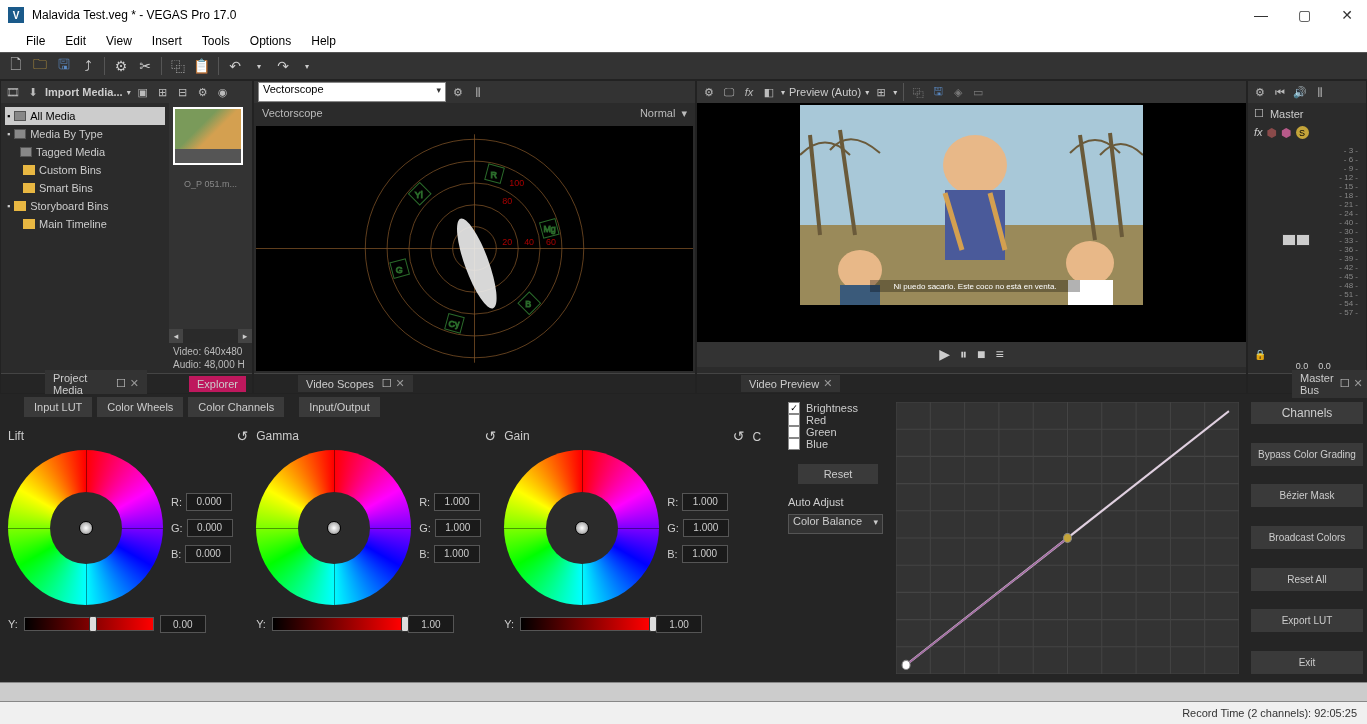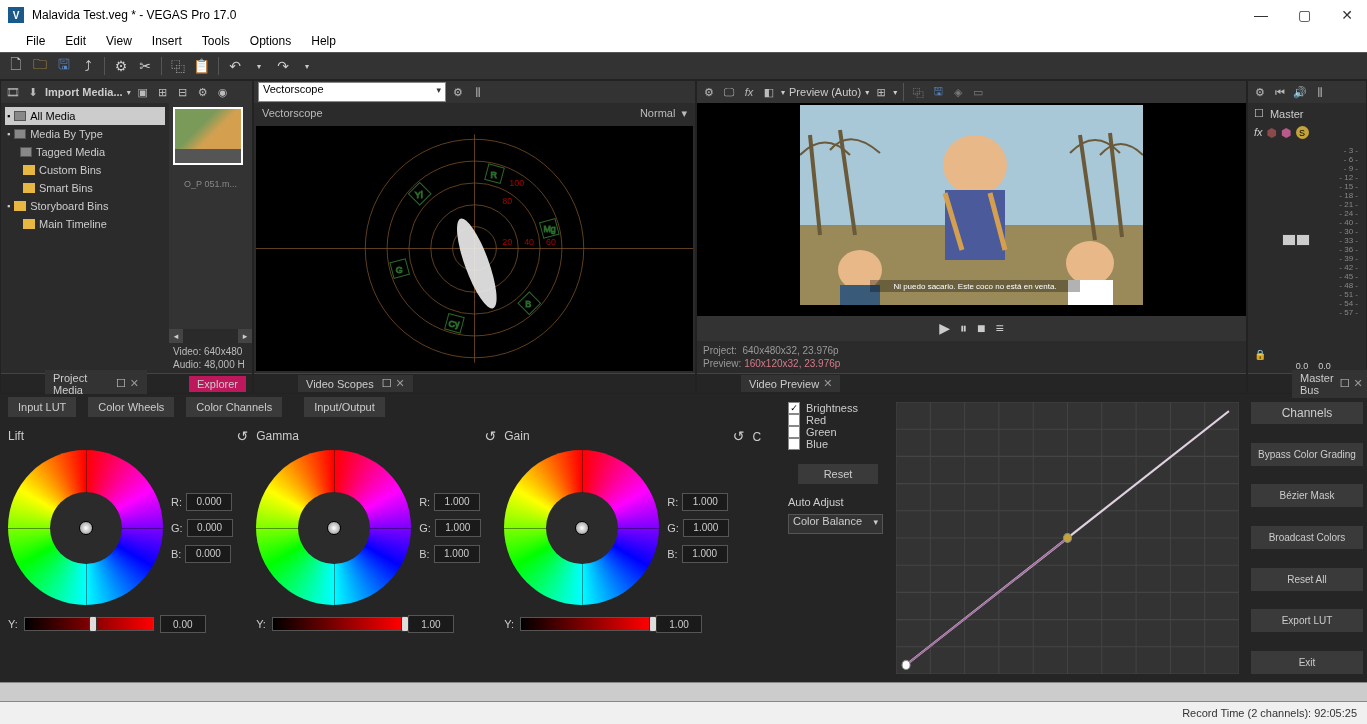--- a/index.html
+++ b/index.html
@@ -43,21 +43,21 @@
 .transport span { color:#ccc; font-size:14px; cursor:pointer; }
 .preview-info { display:flex; font-size:10px; padding:3px 6px; color:#999; line-height:13px; }
 .preview-info .col { flex:1; }
 .preview-info .lbl { color:#999; }
 .preview-info .val-pink { color:#d47a8a; }
 .mixer-panel { width:120px; min-width:120px; }
 .meter-scale { font-size:8px; color:#888; line-height:9px; text-align:right; padding-right:4px; }
 .meter-readout { font-size:9px; color:#ccc; display:flex; gap:10px; justify-content:center; }
 .color-grading { height:288px; background:#252525; display:flex; }
 .cg-left { width:780px; display:flex; flex-direction:column; }
-.cg-tabs { height:26px; background:#252525; display:flex; align-items:center; padding:4px 8px; gap:12px; font-size:11px; }
+.cg-tabs { height:26px; background:#252525; display:flex; align-items:center; padding:4px 24px; gap:5px; font-size:11px; }
 .cg-tab { background:#3a3a3a; padding:4px 10px; cursor:pointer; }
 .wheels-row { flex:1; display:flex; padding:8px; gap:8px; overflow:hidden; }
 .wheel-group { width:245px; display:flex; flex-direction:column; }
 .wheel-header { display:flex; justify-content:space-between; align-items:center; font-size:12px; color:#ccc; padding-bottom:6px; }
 .wheel-header .reset-icon { cursor:pointer; font-size:14px; }
 .wheel-body { display:flex; gap:8px; }
 .color-wheel { width:155px; height:155px; position:relative; }
 .cw-bg { width:155px; height:155px; border-radius:50%; background:conic-gradient(red,magenta,blue,cyan,lime,yellow,red); }
 .cw-inner { position:absolute; top:50%; left:50%; width:72px; height:72px; transform:translate(-50%,-50%); border-radius:50%; background:#2b2b2b; }
 .cw-cross-h { position:absolute; top:50%; left:0; right:0; height:1px; background:rgba(0,0,0,0.4); }
@@ -307,24 +307,20 @@
         </svg>
       </div>
     </div>
     <div class="transport">
       <span>▶</span>
       <span>⏸</span>
       <span>■</span>
       <span>≡</span>
     </div>
     <div class="preview-info">
-      <div class="col">
-        <div><span class="lbl">Project:</span>&nbsp;&nbsp;<span>640x480x32, 23.976p</span></div>
-        <div><span class="lbl">Preview:</span>&nbsp;<span class="val-pink">160x120x32, 23.976p</span></div>
-      </div>
     </div>
     <div class="panel-tabs">
       <div class="tab">
           <span>Video Preview</span> 
           <span class="close-x">✕</span>
         </div>
     </div>
   </div>
 
   <div class="panel mixer-panel">

